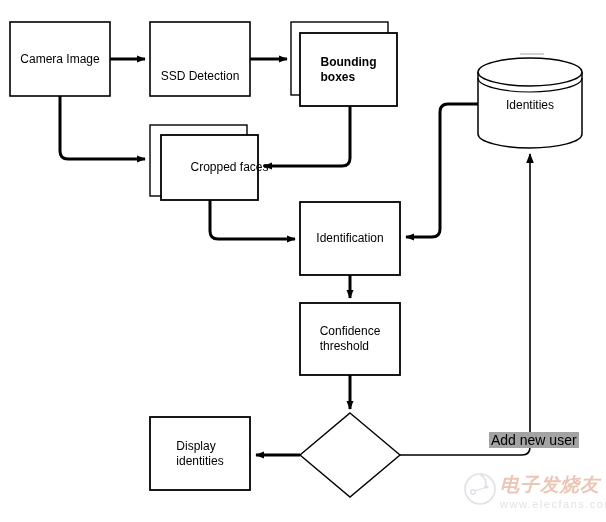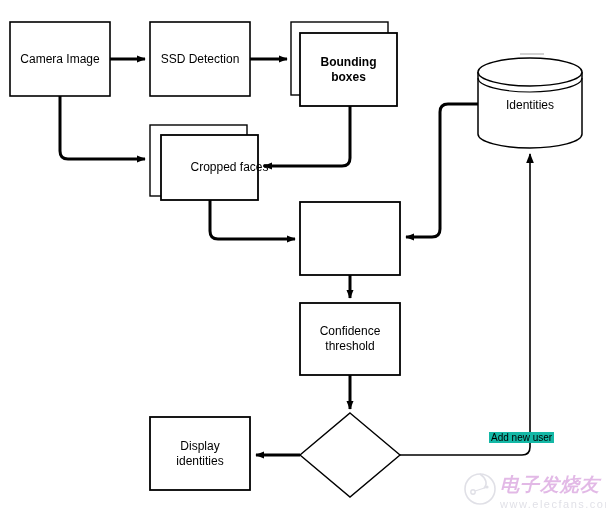--- a/index.html
+++ b/index.html
@@ -20,49 +20,49 @@
     left: 0;
     top: 0;
     width: 606px;
     height: 522px;
   }
   .node-label {
     position: absolute;
     display: flex;
     align-items: center;
     justify-content: center;
-    text-align: center;
+    text-align: left;
     font-family: "Liberation Sans", sans-serif;
     font-size: 12px;
     color: #000000;
     line-height: 1.25;
     pointer-events: none;
     white-space: pre-line;
   }
   .edge-label {
     position: absolute;
     font-family: "Liberation Sans", sans-serif;
-    font-size: 10px;
+    font-size: 14px;
     color: #000000;
-    background: #14b8a6;
+    background: #a3a3a3;
     padding: 0 2px;
     white-space: nowrap;
   }
   .watermark {
     position: absolute;
     opacity: 0.30;
     pointer-events: none;
     user-select: none;
   }
   .wm-text-cn {
     font-family: "Liberation Serif", serif;
     font-size: 19px;
     font-weight: bold;
     font-style: italic;
-    color: #a21caf;
+    color: #c2410c;
     letter-spacing: 1px;
     white-space: nowrap;
   }
   .wm-text-url {
     font-family: "Liberation Sans", sans-serif;
     font-size: 11px;
     color: #9a9ab0;
     letter-spacing: 1.5px;
     white-space: nowrap;
   }
@@ -135,29 +135,30 @@
     <line x1="350" y1="375" x2="350" y2="409" stroke="#000000" stroke-width="3" marker-end="url(#arrowFat)"></line>
 
     <line x1="300" y1="455" x2="256" y2="455" stroke="#000000" stroke-width="3" marker-end="url(#arrowFat)"></line>
 
     <path d="M400,455 L522,455 Q530,455 530,447 L530,154" fill="none" stroke="#000000" stroke-width="1.6" marker-end="url(#arrowThin)"></path>
 
   </svg>
 
   <div class="node-label" style="left:10px; top:22px; width:100px; height:74px;">Camera Image</div>
 
-  <div class="node-label" style="left:150px; top:22px; width:100px; height:74px;">SSD Detection</div>
+  <div class="node-label" style="left:150px; top:39px; width:100px; height:74px;">SSD Detection</div>
 
   <div class="node-label" style="left:300px; top:33px; width:97px; height:73px;font-weight:bold;">Bounding
 boxes</div>
 
   <div class="node-label" style="left:161px; top:135px; width:97px; height:65px;margin-left:20px;">Cropped faces</div>
 
   <div class="node-label" style="left:478px; top:85px; width:104px; height:40px;">Identities</div>
 
+  <div class="node-label" style="left:300px; top:202px; width:100px; height:73px;">Identification</div>
 
   <div class="node-label" style="left:300px; top:303px; width:100px; height:72px;">Confidence
 threshold</div>
 
 
   <div class="node-label" style="left:150px; top:417px; width:100px; height:73px;border-radius:10px;">Display
 identities</div>
 
   <div class="edge-label" style="left:489px; top:432px;">Add new user</div>
 

